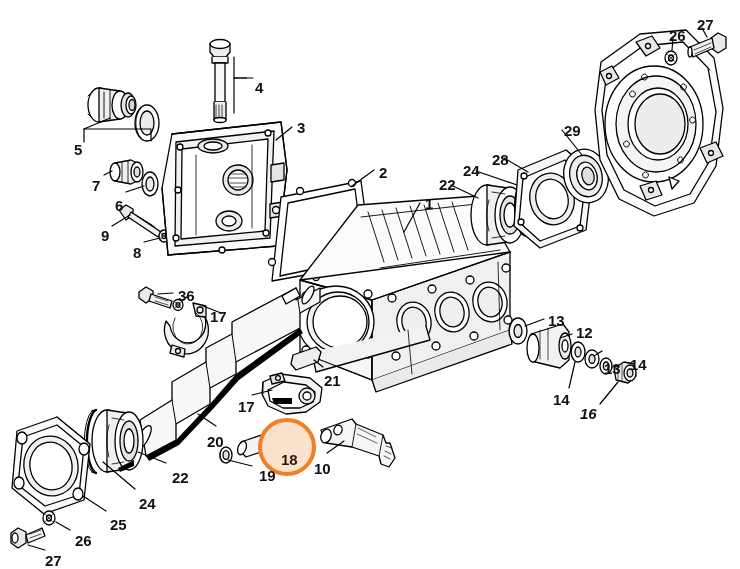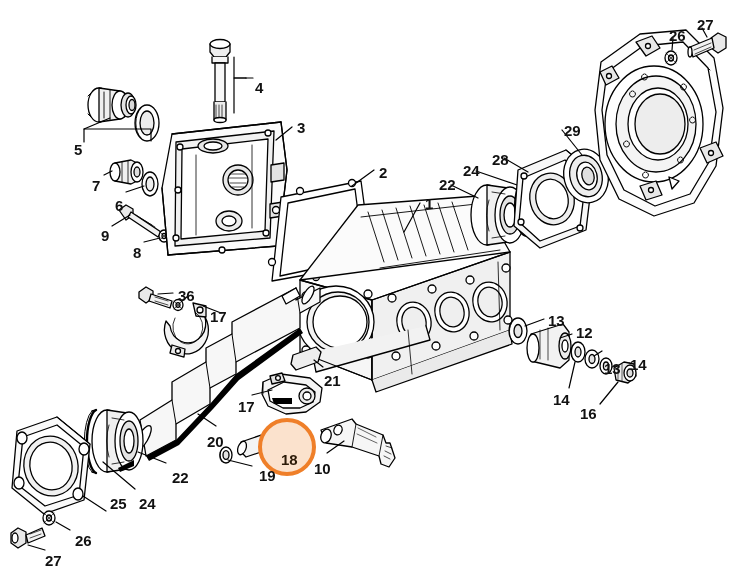--- a/index.html
+++ b/index.html
@@ -447,33 +447,33 @@
       <div class="cal" style="left: 115px; top: 198px;">6</div>
       <div class="cal" style="left: 92px; top: 178px;">7</div>
       <div class="cal" style="left: 133px; top: 245px;">8</div>
       <div class="cal" style="left: 101px; top: 228px;">9</div>
       <div class="cal" style="left: 314px; top: 461px; text-align: right;">10</div>
       <div class="cal" style="left: 548px; top: 313px;">13</div>
       <div class="cal" style="left: 576px; top: 325px;">12</div>
       <div class="cal" style="left: 604px; top: 345px; margin-top: 16px;">13</div>
       <div class="cal" style="left: 553px; top: 392px;">14</div>
       <div class="cal" style="left: 630px; top: 357px;">14</div>
-      <div class="cal" style="left: 580px; top: 406px;">16</div>
+      <div class="cal" style="left: 580px; top: 406px; font-style: italic;">16</div>
       <div class="cal" style="left: 210px; top: 309px;">17</div>
       <div class="cal" style="left: 238px; top: 399px;">17</div>
       <div class="cal" style="left: 281px; top: 452px; color: rgb(43, 26, 8);">18</div>
       <div class="cal" style="left: 259px; top: 468px;">19</div>
       <div class="cal" style="left: 207px; top: 434px; text-align: right;">20</div>
       <div class="cal" style="left: 324px; top: 373px;">21</div>
       <div class="cal" style="left: 439px; top: 177px;">22</div>
       <div class="cal" style="left: 172px; top: 470px;">22</div>
       <div class="cal" style="left: 178px; top: 288px;">36</div>
       <div class="cal" style="left: 463px; top: 163px;">24</div>
       <div class="cal" style="left: 139px; top: 496px;">24</div>
-      <div class="cal" style="left: 110px; top: 496px;">25</div>
+      <div class="cal" style="left: 110px; top: 517px;">25</div>
       <div class="cal" style="left: 75px; top: 533px;">26</div>
       <div class="cal" style="left: 669px; top: 28px;">26</div>
       <div class="cal" style="left: 45px; top: 553px;">27</div>
       <div class="cal" style="left: 697px; top: 17px;">27</div>
       <div class="cal" style="left: 492px; top: 152px;">28</div>
       <div class="cal" style="left: 548px; top: 123px; margin-left: 16px;">29</div>
     </div>
 
 </div>
 

